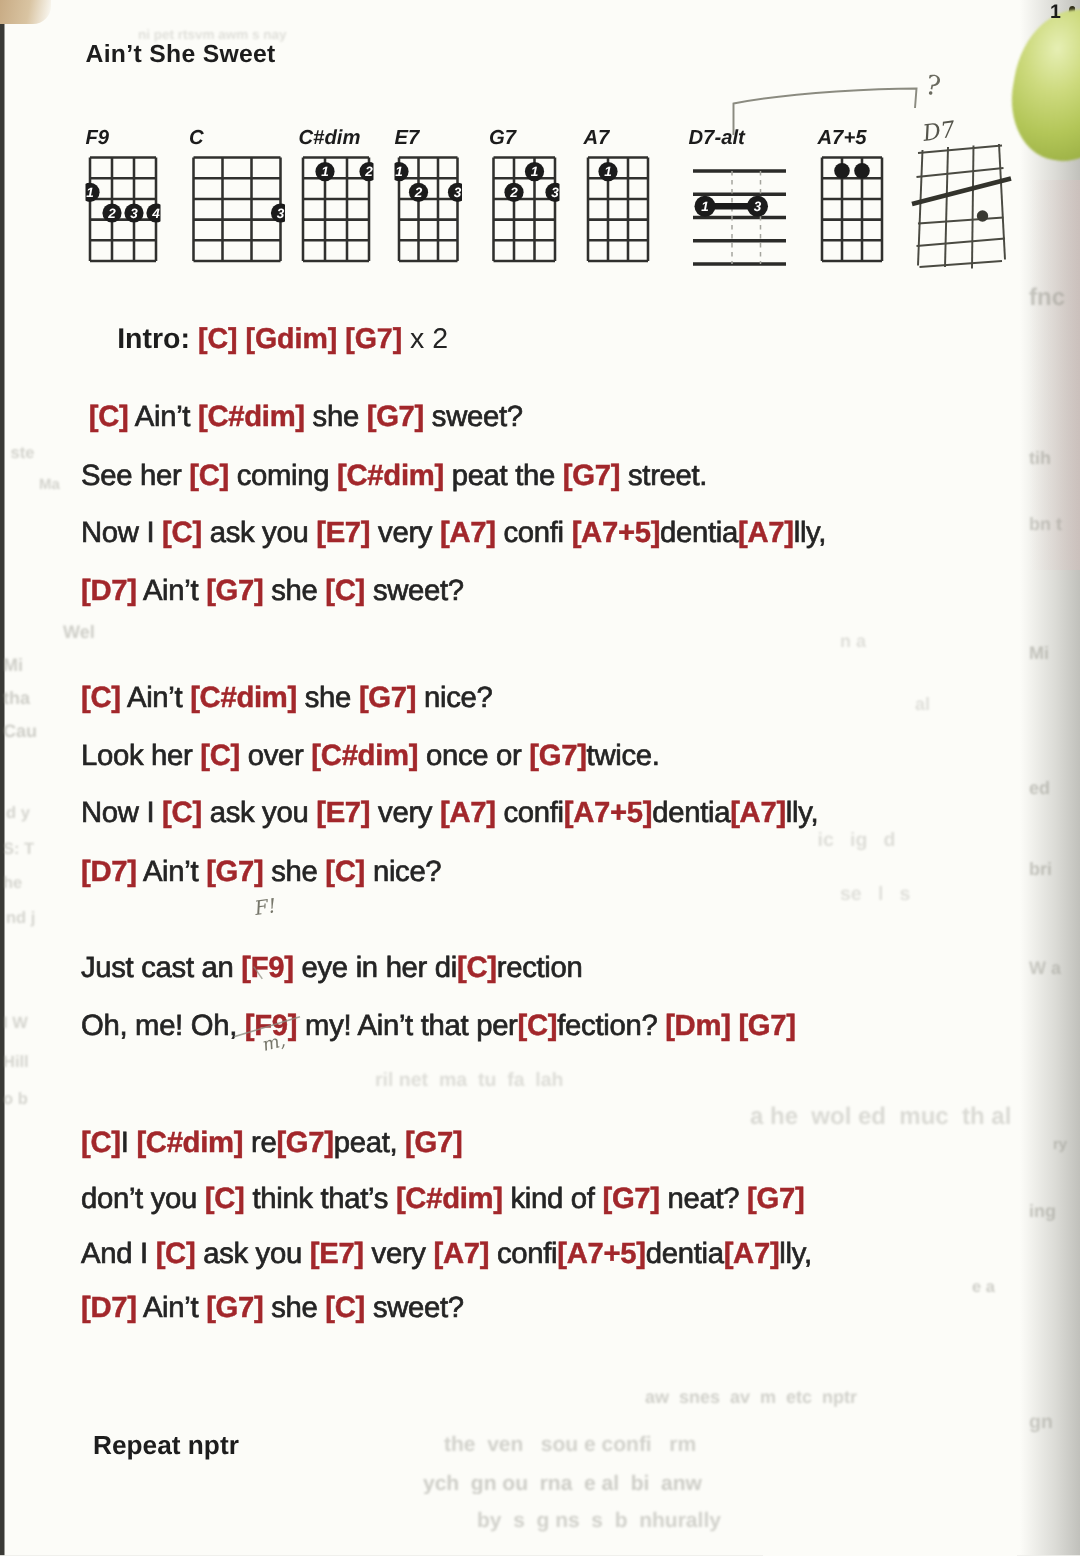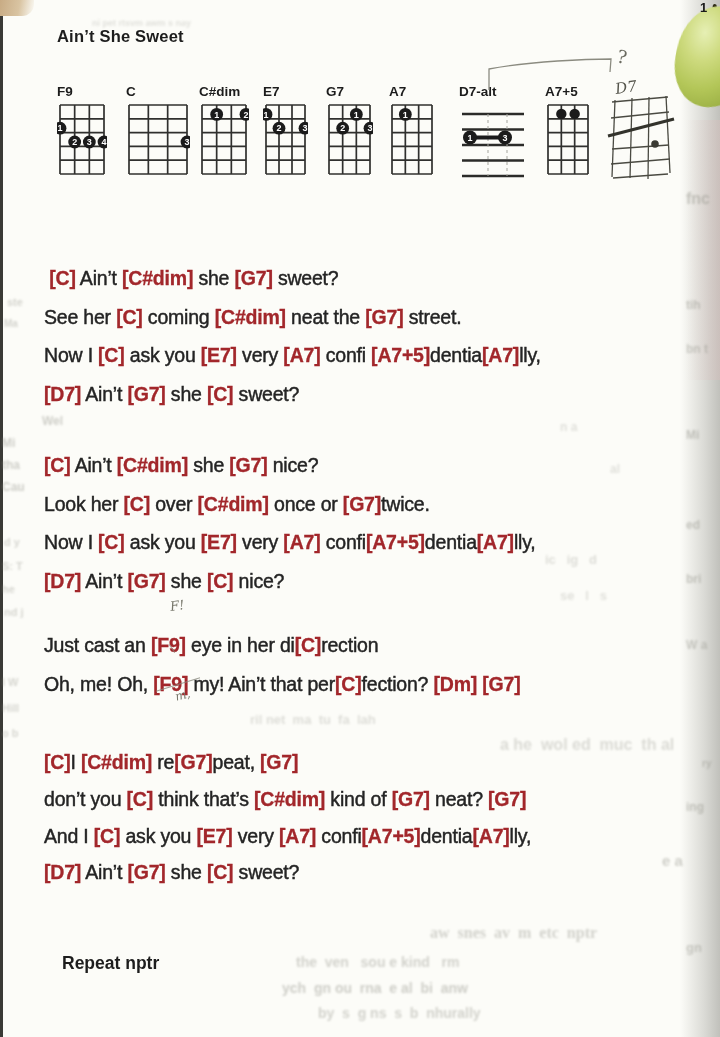--- a/index.html
+++ b/index.html
@@ -20,26 +20,26 @@
         background:radial-gradient(ellipse at 32% 28%,#e6efb4 0%,#cdda7e 28%,#b3c658 55%,#97ac41 82%,#8da03c 100%);}
   .blob-stem{position:absolute;left:712px;top:4px;width:4px;height:16px;background:#32301a;
              transform:rotate(7deg);border-radius:2px;}
   .page-number{position:absolute;left:700px;top:0px;font-size:13px;font-weight:700;color:#1a1a1a;}
   
   .title{position:absolute;left:57px;top:27px;font-size:16.5px;font-weight:700;letter-spacing:.2px;color:#1d1d1d;}
   .intro{position:absolute;left:57px;top:194px;font-size:19px;white-space:pre;}
   .intro .lbl{font-weight:700;color:#1d1d1d;}
   .intro .chord{}
   .intro .sfx{font-weight:400;color:#242424;}
-  .line{position:absolute;left:44px;white-space:pre;font-size:19.5px;letter-spacing:-.2px;}
+  .line{position:absolute;left:54px;white-space:pre;font-size:19.5px;letter-spacing:-.2px;}
   .lyric{color:#242424;font-weight:400;-webkit-text-stroke:.45px #242424;}
   .chord{color:#a2272b;font-weight:700;-webkit-text-stroke:.3px #a2272b;}
   .footer{position:absolute;left:62px;top:953px;font-size:17.5px;font-weight:700;color:#1d1d1d;}
   
-  .cd{position:absolute;top:84px;}
+  .cd{position:absolute;top:84px;font-style:italic;}
   .cd .cd-label{font-size:13.5px;font-weight:700;color:#1c1c1c;height:17px;}
   .cd svg{display:block;}
   .cd-alt svg.staff{margin-top:5px;}
   
   .pencil{position:absolute;color:#76766a;font-family:"DejaVu Serif",serif;font-style:italic;}
   .f-mark{left:170px;top:598px;font-size:13px;transform:rotate(-8deg);}
   .m-mark{left:175px;top:688px;font-size:12px;transform:rotate(-14deg);}
   .f9-strike{position:absolute;left:155px;top:684px;width:46px;border-top:1.7px solid #8a8a7e;
              transform:rotate(-17deg);opacity:.8;}
   .f9-tick{position:absolute;left:167px;top:648px;width:10px;border-top:1.5px solid #8a8a7e;
@@ -56,51 +56,51 @@
   <div class="band-right"></div>
   <div class="band-right-warm"></div>
   <div class="edge-left"></div>
   <div class="corner-tl"></div>
   <div class="blob-stem"></div>
   <div class="blob"></div>
   <div class="page-number">1</div>
   <div id="fragments">
       <div class="frag" style="left: 92px; top: 18px; font-size: 9px; opacity: 0.28;">ni pet rtsvm awm s nay</div>
       <div class="frag" style="left: 7px; top: 296px; font-size: 11px; opacity: 0.4;">ste</div>
-      <div class="frag" style="left: 4px; top: 318px; font-size: 10px; opacity: 0.4;">Ma</div>
+      <div class="frag" style="left: 4px; top: 318px; font-size: 10px; opacity: 0.4; padding-left: 22px;">Ma</div>
       <div class="frag" style="left: 2px; top: 414px; font-size: 12px; opacity: 0.45; margin-left: 40px;">Wel</div>
       <div class="frag" style="left: 2px; top: 436px; font-size: 12px; opacity: 0.45;">Mi</div>
       <div class="frag" style="left: 2px; top: 458px; font-size: 12px; opacity: 0.45;">tha</div>
       <div class="frag" style="left: 2px; top: 480px; font-size: 12px; opacity: 0.45;">Cau</div>
       <div class="frag" style="left: 4px; top: 536px; font-size: 11px; opacity: 0.38;">d y</div>
       <div class="frag" style="left: 2px; top: 560px; font-size: 11px; opacity: 0.38;">S: T</div>
       <div class="frag" style="left: 2px; top: 583px; font-size: 11px; opacity: 0.38;">he</div>
       <div class="frag" style="left: 4px; top: 606px; font-size: 11px; opacity: 0.38;">nd j</div>
       <div class="frag" style="left: 2px; top: 676px; font-size: 11px; opacity: 0.38;">I W</div>
       <div class="frag" style="left: 2px; top: 702px; font-size: 11px; opacity: 0.38;">Hill</div>
       <div class="frag" style="left: 2px; top: 727px; font-size: 11px; opacity: 0.38;">o b</div>
       <div class="frag" style="left: 686px; top: 190px; font-size: 16px; opacity: 0.5;">fnc</div>
       <div class="frag" style="left: 686px; top: 298px; font-size: 12px; opacity: 0.5;">tih</div>
       <div class="frag" style="left: 686px; top: 342px; font-size: 12px; opacity: 0.45;">bn t</div>
       <div class="frag" style="left: 686px; top: 428px; font-size: 12px; opacity: 0.5;">Mi</div>
       <div class="frag" style="left: 686px; top: 518px; font-size: 12px; opacity: 0.5;">ed</div>
       <div class="frag" style="left: 686px; top: 572px; font-size: 12px; opacity: 0.5;">bri</div>
       <div class="frag" style="left: 686px; top: 638px; font-size: 12px; opacity: 0.45;">W a</div>
       <div class="frag" style="left: 680px; top: 758px; font-size: 10px; opacity: 0.5; margin-left: 22px;">ry</div>
       <div class="frag" style="left: 686px; top: 800px; font-size: 12px; opacity: 0.5;">ing</div>
-      <div class="frag" style="left: 662px; top: 852px; font-size: 15px; opacity: 0.45;">e a</div>
+      <div class="frag" style="left: 648px; top: 852px; font-size: 11px; opacity: 0.45;">e a</div>
       <div class="frag" style="left: 686px; top: 940px; font-size: 13px; opacity: 0.45;">gn</div>
       <div class="frag" style="left: 560px; top: 420px; font-size: 12px; opacity: 0.28;">n a</div>
       <div class="frag" style="left: 610px; top: 462px; font-size: 12px; opacity: 0.28;">al</div>
       <div class="frag" style="left: 545px; top: 552px; font-size: 13px; opacity: 0.3;">ic   ig   d</div>
       <div class="frag" style="left: 560px; top: 588px; font-size: 13px; opacity: 0.28;">se   l   s</div>
       <div class="frag" style="left: 250px; top: 712px; font-size: 13px; opacity: 0.3;">ril net  ma  tu  fa  lah</div>
       <div class="frag" style="left: 500px; top: 736px; font-size: 16px; opacity: 0.33;">a he  wol ed  muc  th al</div>
-      <div class="frag" style="left: 430px; top: 924px; font-size: 16px; opacity: 0.42; font-family: Liberation Serif, serif;">aw  snes  av  m  etc  nptr</div>
-      <div class="frag" style="left: 296px; top: 954px; font-size: 14px; opacity: 0.42;">the  ven   sou e kind   rm</div>
+      <div class="frag" style="left: 430px; top: 924px; font-size: 12px; opacity: 0.42;">aw  snes  av  m  etc  nptr</div>
+      <div class="frag" style="left: 296px; top: 954px; font-size: 14px; opacity: 0.42;">the  ven   sou e confi   rm</div>
       <div class="frag" style="left: 282px; top: 980px; font-size: 14px; opacity: 0.46;">ych  gn ou  rna  e al  bi  anw</div>
       <div class="frag" style="left: 318px; top: 1005px; font-size: 14px; opacity: 0.42;">by  s  g ns  s  b  nhurally</div>
     </div>
 
   <div class="title">Ain’t She Sweet</div>
 
   <div id="chord-row">
       <div class="cd" style="left: 57px;">
         <div class="cd-label">F9</div>
         <svg width="50" height="77">
@@ -269,24 +269,27 @@
       <path d="M172,64 L228,59"></path>
         <path d="M171,80 L229,74"></path>
       <path d="M172,111 L229,107"></path>
         <path d="M171,126 L230,121"></path>
       <path d="M173,140 L228,136"></path>
       <path d="M168,98 L234,81" stroke-width="3.2" stroke="#33332c"></path>
     </g>
     <circle cx="215" cy="106" r="3.8" fill="#3a3a33"></circle>
   </svg>
 
+  <div class="intro">
+    <span class="lbl">Intro: </span><span class="chord">[C] [Gdim] [G7]</span><span class="sfx"> x 2</span>
+  </div>
 
   <div id="song">
       <div class="line" style="top: 267px;"><span class="lyric"> </span><span class="chord">[C]</span><span class="lyric"> Ain’t </span><span class="chord">[C#dim]</span><span class="lyric"> she </span><span class="chord">[G7]</span><span class="lyric"> sweet?</span></div>
-      <div class="line" style="top: 305.7px;"><span class="lyric">See her </span><span class="chord">[C]</span><span class="lyric"> coming </span><span class="chord">[C#dim]</span><span class="lyric"> neat the </span><span class="chord">[G7]</span><span class="lyric"> street.</span></div>
+      <div class="line" style="top: 305.7px;"><span class="lyric">See her </span><span class="chord">[C]</span><span class="lyric"> coming </span><span class="chord">[C#dim]</span><span class="lyric"> peat the </span><span class="chord">[G7]</span><span class="lyric"> street.</span></div>
       <div class="line" style="top: 344.4px;"><span class="lyric">Now I </span><span class="chord">[C]</span><span class="lyric"> ask you </span><span class="chord">[E7]</span><span class="lyric"> very </span><span class="chord">[A7]</span><span class="lyric"> confi </span><span class="chord">[A7+5]</span><span class="lyric">dentia</span><span class="chord">[A7]</span><span class="lyric">lly,</span></div>
       <div class="line" style="top: 383.1px;"><span class="chord">[D7]</span><span class="lyric"> Ain’t </span><span class="chord">[G7]</span><span class="lyric"> she </span><span class="chord">[C]</span><span class="lyric"> sweet?</span></div>
       <div class="line" style="top: 454px;"><span class="chord">[C]</span><span class="lyric"> Ain’t </span><span class="chord">[C#dim]</span><span class="lyric"> she </span><span class="chord">[G7]</span><span class="lyric"> nice?</span></div>
       <div class="line" style="top: 492.6px;"><span class="lyric">Look her </span><span class="chord">[C]</span><span class="lyric"> over </span><span class="chord">[C#dim]</span><span class="lyric"> once or </span><span class="chord">[G7]</span><span class="lyric">twice.</span></div>
       <div class="line" style="top: 531.2px;"><span class="lyric">Now I </span><span class="chord">[C]</span><span class="lyric"> ask you </span><span class="chord">[E7]</span><span class="lyric"> very </span><span class="chord">[A7]</span><span class="lyric"> confi</span><span class="chord">[A7+5]</span><span class="lyric">dentia</span><span class="chord">[A7]</span><span class="lyric">lly,</span></div>
       <div class="line" style="top: 569.8px;"><span class="chord">[D7]</span><span class="lyric"> Ain’t </span><span class="chord">[G7]</span><span class="lyric"> she </span><span class="chord">[C]</span><span class="lyric"> nice?</span></div>
       <div class="line" style="top: 634px;"><span class="lyric">Just cast an </span><span class="chord">[F9]</span><span class="lyric"> eye in her di</span><span class="chord">[C]</span><span class="lyric">rection</span></div>
       <div class="line" style="top: 672.6px;"><span class="lyric">Oh, me! Oh, </span><span class="chord">[F9]</span><span class="lyric"> my! Ain’t that per</span><span class="chord">[C]</span><span class="lyric">fection? </span><span class="chord">[Dm]</span><span class="lyric"> </span><span class="chord">[G7]</span></div>
       <div class="line" style="top: 751px;"><span class="chord">[C]</span><span class="lyric">I </span><span class="chord">[C#dim]</span><span class="lyric"> re</span><span class="chord">[G7]</span><span class="lyric">peat, </span><span class="chord">[G7]</span></div>
       <div class="line" style="top: 787.8px;"><span class="lyric">don’t you </span><span class="chord">[C]</span><span class="lyric"> think that’s </span><span class="chord">[C#dim]</span><span class="lyric"> kind of </span><span class="chord">[G7]</span><span class="lyric"> neat? </span><span class="chord">[G7]</span></div>

